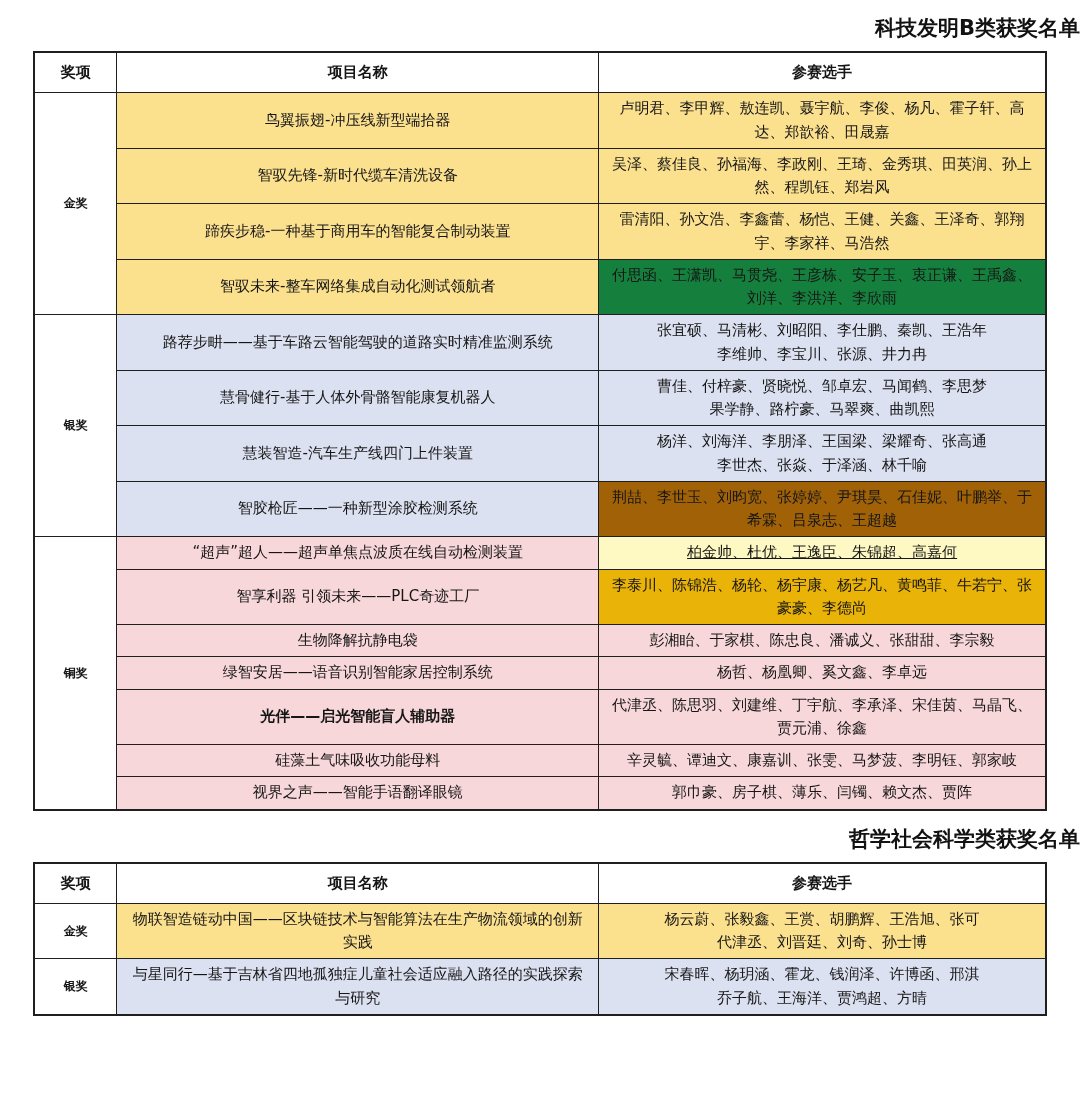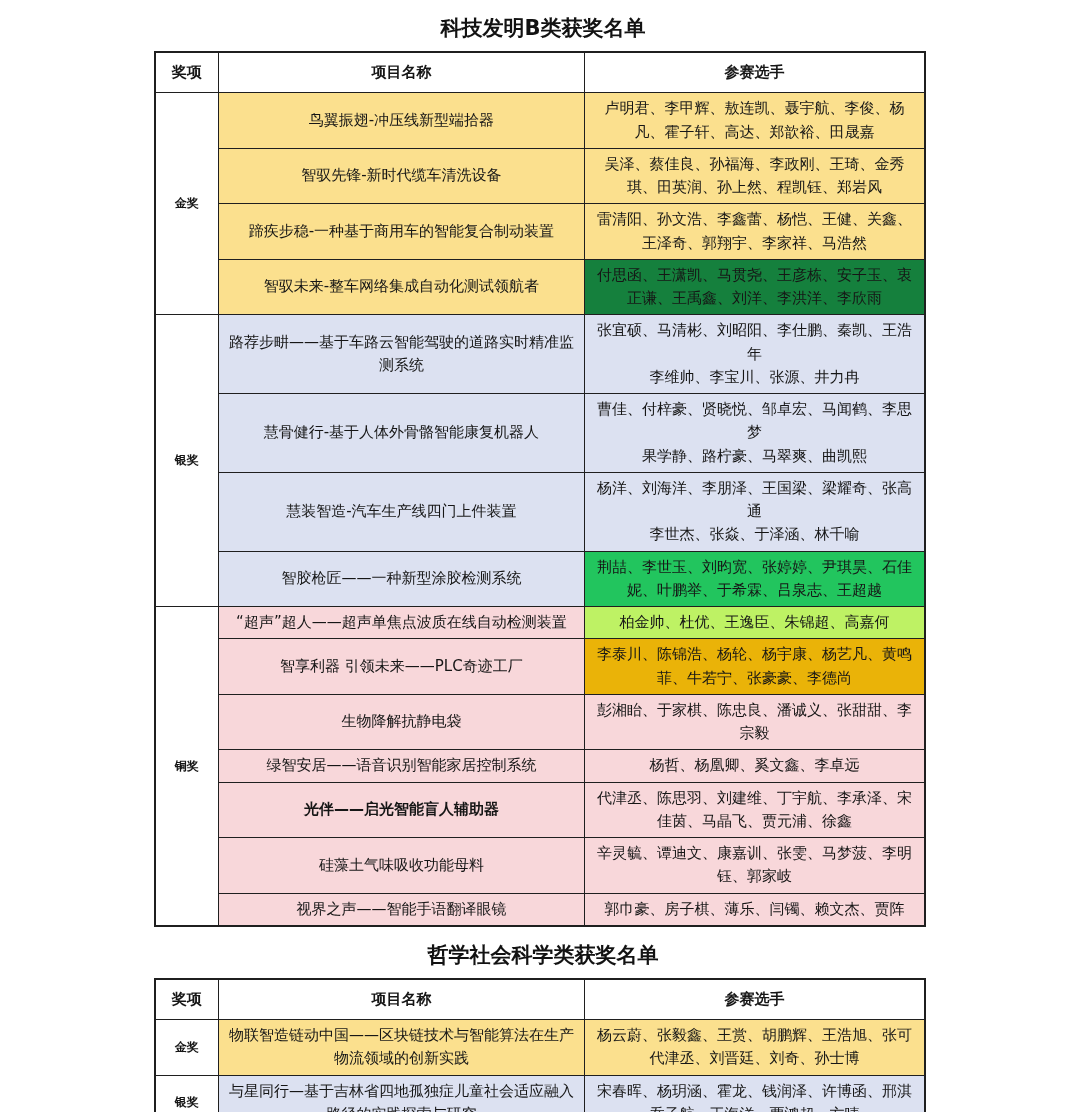--- a/index.html
+++ b/index.html
@@ -17,30 +17,30 @@
   .doc-title {
     width: 930px;
     margin: 26px auto 10px auto;
     text-align: center;
     font-size: 26px;
     font-weight: bold;
     line-height: 1.5;
     color: #121212;
   }
   .section-heading {
-    text-align: center;
+    text-align: right;
     font-size: 21px;
     font-weight: bold;
     margin: 14px 0 9px 6px;
     color: #121212;
   }
   table.awards-table {
     border-collapse: collapse;
     margin: 0 auto;
-    width: 772px;
+    width: 1014px;
     table-layout: fixed;
     border: 2px solid #1f1f1f;
   }
   .awards-table th, .awards-table td {
     border: 1px solid #1f1f1f;
     text-align: center;
     vertical-align: middle;
     padding: 4px 8px;
     font-size: 15px;
     line-height: 1.55;
@@ -108,26 +108,26 @@
             <td class="participants-cell" style="background: rgb(220, 225, 241);">曹佳、付梓豪、贤晓悦、邹卓宏、马闻鹤、李思梦
 果学静、路柠豪、马翠爽、曲凯熙</td>
           </tr>
           <tr>
             <td class="project-cell" style="background: rgb(220, 225, 241);">慧装智造-汽车生产线四门上件装置</td>
             <td class="participants-cell" style="background: rgb(220, 225, 241);">杨洋、刘海洋、李朋泽、王国梁、梁耀奇、张高通
 李世杰、张焱、于泽涵、林千喻</td>
           </tr>
           <tr>
             <td class="project-cell" style="background: rgb(220, 225, 241);">智胶枪匠——一种新型涂胶检测系统</td>
-            <td class="participants-cell" style="background: #22c55e;">荆喆、李世玉、刘昀宽、张婷婷、尹琪昊、石佳妮、叶鹏举、于希霖、吕泉志、王超越</td>
+            <td class="participants-cell" style="background: #a16207;">荆喆、李世玉、刘昀宽、张婷婷、尹琪昊、石佳妮、叶鹏举、于希霖、吕泉志、王超越</td>
           </tr>
           <tr>
             <td class="award-cell" rowspan="7">铜奖</td>
             <td class="project-cell" style="background: rgb(248, 215, 218);">“超声”超人——超声单焦点波质在线自动检测装置</td>
-            <td class="participants-cell" style="background: #bef264;">柏金帅、杜优、王逸臣、朱锦超、高嘉何</td>
+            <td class="participants-cell" style="background: #fef9c3; text-decoration: underline;">柏金帅、杜优、王逸臣、朱锦超、高嘉何</td>
           </tr>
           <tr>
             <td class="project-cell" style="background: rgb(248, 215, 218);">智享利器 引领未来——PLC奇迹工厂</td>
             <td class="participants-cell" style="background: #eab308;">李泰川、陈锦浩、杨轮、杨宇康、杨艺凡、黄鸣菲、牛若宁、张豪豪、李德尚</td>
           </tr>
           <tr>
             <td class="project-cell" style="background: rgb(248, 215, 218);">生物降解抗静电袋</td>
             <td class="participants-cell" style="background: rgb(248, 215, 218);">彭湘眙、于家棋、陈忠良、潘诚义、张甜甜、李宗毅</td>
           </tr>
           <tr>

